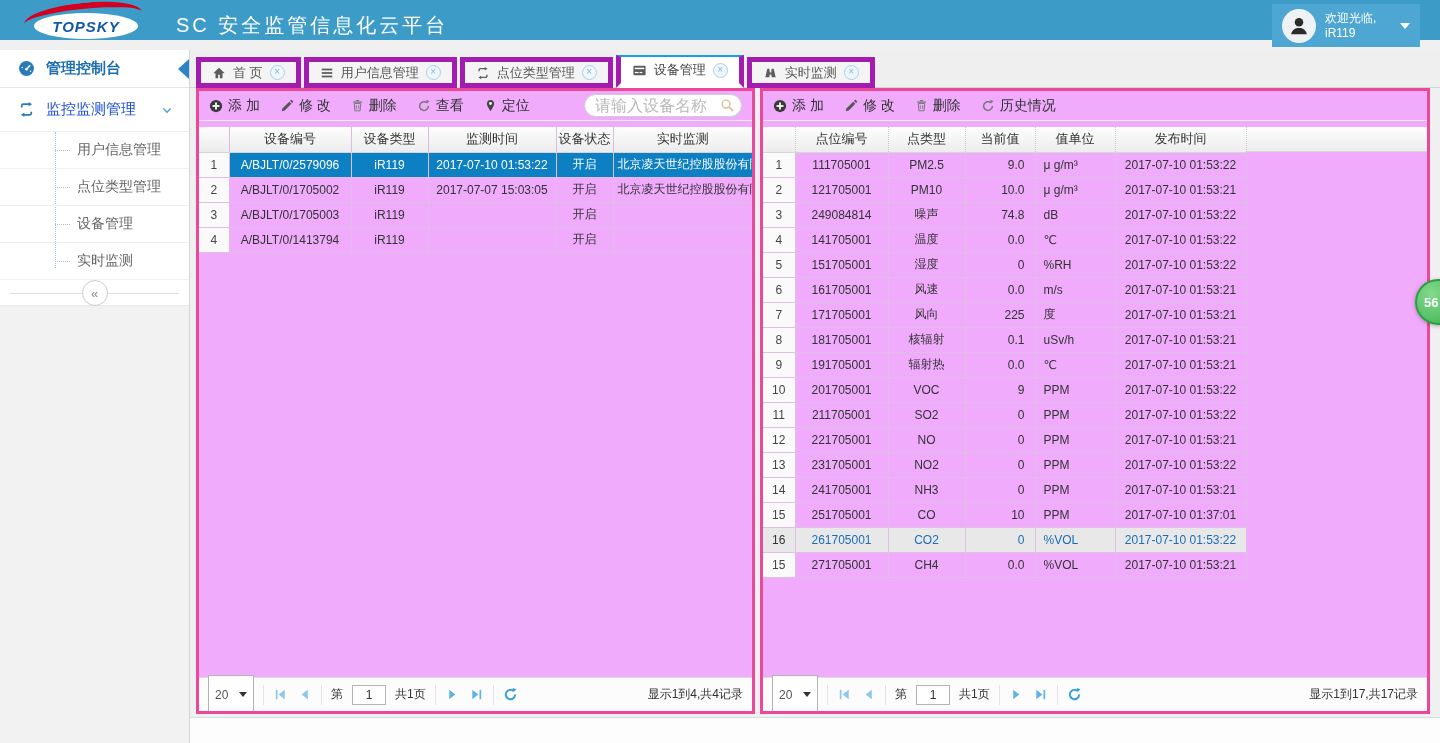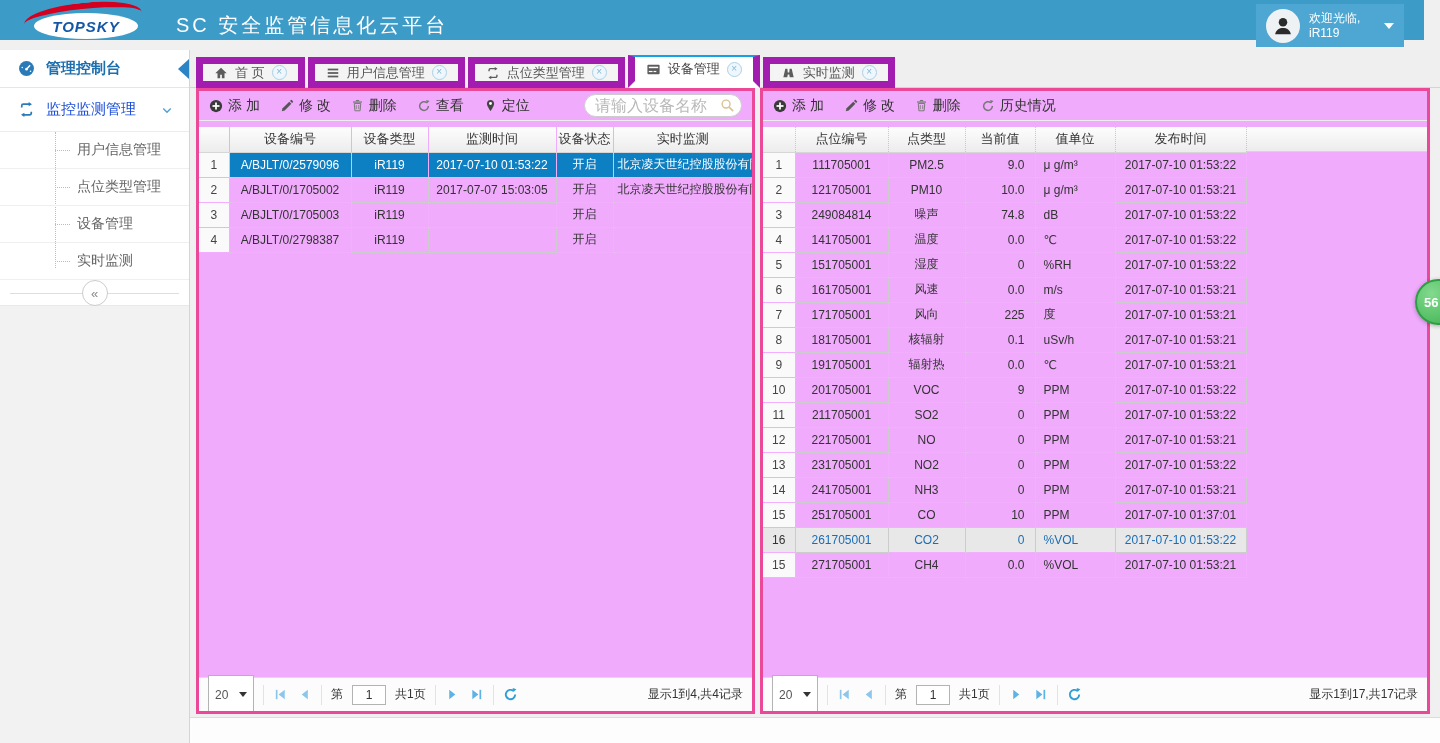--- a/index.html
+++ b/index.html
@@ -1,20 +1,20 @@
 <!DOCTYPE html>
 <html><head>
 <meta charset="utf-8">
 <style>
   * { margin:0; padding:0; box-sizing:border-box; }
   html,body { width:1440px; height:743px; font-family:"Liberation Sans","DejaVu Sans",sans-serif; background:#fff; overflow:hidden; }
   .page { position:relative; width:1440px; height:743px; background:#f0f0f0; }
 
   
-  .hdr { position:absolute; top:0; left:0; right:16px; height:40px; background:#3d9bc8; }
+  .hdr { position:absolute; top:0; left:0; right:0; height:40px; background:#3d9bc8; }
   .logo-wrap { position:absolute; left:28px; top:10px; width:112px; height:30px; }
   .logo-oval { position:absolute; left:6px; top:3px; width:104px; height:26px; background:#fff; border-radius:50%; display:flex; align-items:center; justify-content:center; }
   .logo-text { font-style:italic; font-weight:bold; font-size:15px; color:#1457a6; letter-spacing:1px; }
   .logo-swoosh { position:absolute; left:-4px; top:-7px; width:118px; height:30px; border:0; border-top:6px solid #d40020; border-radius:50%; transform:rotate(-6deg); }
   .hdr-title { position:absolute; left:176px; top:0; height:50px; display:flex; align-items:center; color:#fff; font-size:20px; letter-spacing:3px; }
   .user-box { position:absolute; right:20px; top:4px; width:148px; height:43px; background:#4ea7d2; display:flex; align-items:center; padding:0 10px; gap:9px; cursor:pointer; }
   .avatar { width:34px; height:34px; border-radius:50%; background:#eef2f5; display:flex; align-items:center; justify-content:center; flex:0 0 auto; }
   .welcome { color:#fff; font-size:12px; line-height:15px; white-space:nowrap; }
   .user-caret { width:0; height:0; border-left:5px solid transparent; border-right:5px solid transparent; border-top:6px solid #fff; margin-left:auto; }
 
@@ -29,21 +29,21 @@
   .submenu .guide { position:absolute; left:55px; top:0; height:136px; border-left:1px dotted #a3c4de; }
   .side-item { position:relative; height:37px; display:flex; align-items:center; padding-left:77px; border-bottom:1px solid #efefef; color:#666; font-size:14px; cursor:pointer; }
   .side-item::before { content:''; position:absolute; left:55px; top:50%; width:15px; border-top:1px dotted #a3c4de; }
   .collapse-row { position:relative; height:26px; background:#fff; border-bottom:1px solid #e9e9e9; }
   .collapse-row .line { position:absolute; left:10px; right:10px; top:13px; border-top:1px solid #dedede; }
   .collapse-btn { position:absolute; left:50%; top:0; transform:translateX(-50%); width:26px; height:26px; border-radius:50%; background:#fff; border:1px solid #ccc; color:#8a8a8a; font-size:13px; display:flex; align-items:center; justify-content:center; cursor:pointer; }
 
   
   .main { position:absolute; top:50px; left:190px; right:0; bottom:0; background:#f0f0f0; }
   .tabbar { height:38px; display:flex; align-items:flex-end; padding-left:6px; background:#efefef; border-bottom:1px solid #d4d4d4; }
-  .tab { display:inline-flex; align-items:center; gap:7px; height:31px; padding:0 11px; background:#f4f4f4; border:7px solid #a21caf; margin-right:3px; margin-bottom:-1px; font-size:13px; color:#555; cursor:pointer; white-space:nowrap; }
+  .tab { display:inline-flex; align-items:center; gap:7px; height:31px; padding:0 11px; background:#f4f4f4; border:5px solid #a21caf; margin-right:3px; margin-bottom:-1px; font-size:13px; color:#555; cursor:pointer; white-space:nowrap; }
   .tab.active { background:#fff; border-top:2px solid #14a0e6; border-bottom-color:#fff; height:33px; color:#444; z-index:2; position:relative; }
   .tab .ticon { color:#5c5c5c; display:flex; }
   .tab-close { width:15px; height:15px; border-radius:50%; border:1px solid #abd0e8; background:#eff7fc; color:#85b9da; font-size:10px; line-height:12px; text-align:center; cursor:pointer; flex:0 0 auto; }
 
   .content { display:flex; gap:5px; padding:0 10px 0 6px; height:626px; margin-bottom:3px; }
   .panel { background:#f0abfc; border:3px solid #ec4899; display:flex; flex-direction:column; overflow:hidden; }
   .panel.left { width:559px; }
   .panel.right { flex:1; }
 
   .toolbar { height:30px; flex:0 0 auto; display:flex; align-items:center; padding:0 10px; gap:20px; border-bottom:1px solid #ececec; }
@@ -324,21 +324,21 @@
                 <tr>
                   <td>3</td>
                   <td>A/BJLT/0/1705003</td>
                   <td>iR119</td>
                   <td></td>
                   <td>开启</td>
                   <td></td>
                 </tr>
                 <tr>
                   <td>4</td>
-                  <td>A/BJLT/0/2798387</td>
+                  <td>A/BJLT/0/1413794</td>
                   <td>iR119</td>
                   <td></td>
                   <td>开启</td>
                   <td></td>
                 </tr>
               </tbody>
           </table>
         </div>
         <div class="pagebar">
           <span class="psize">

